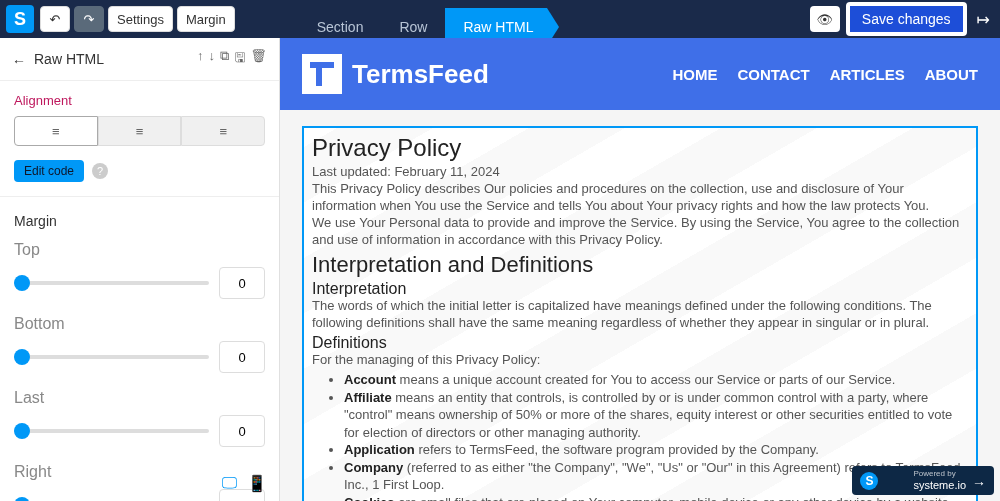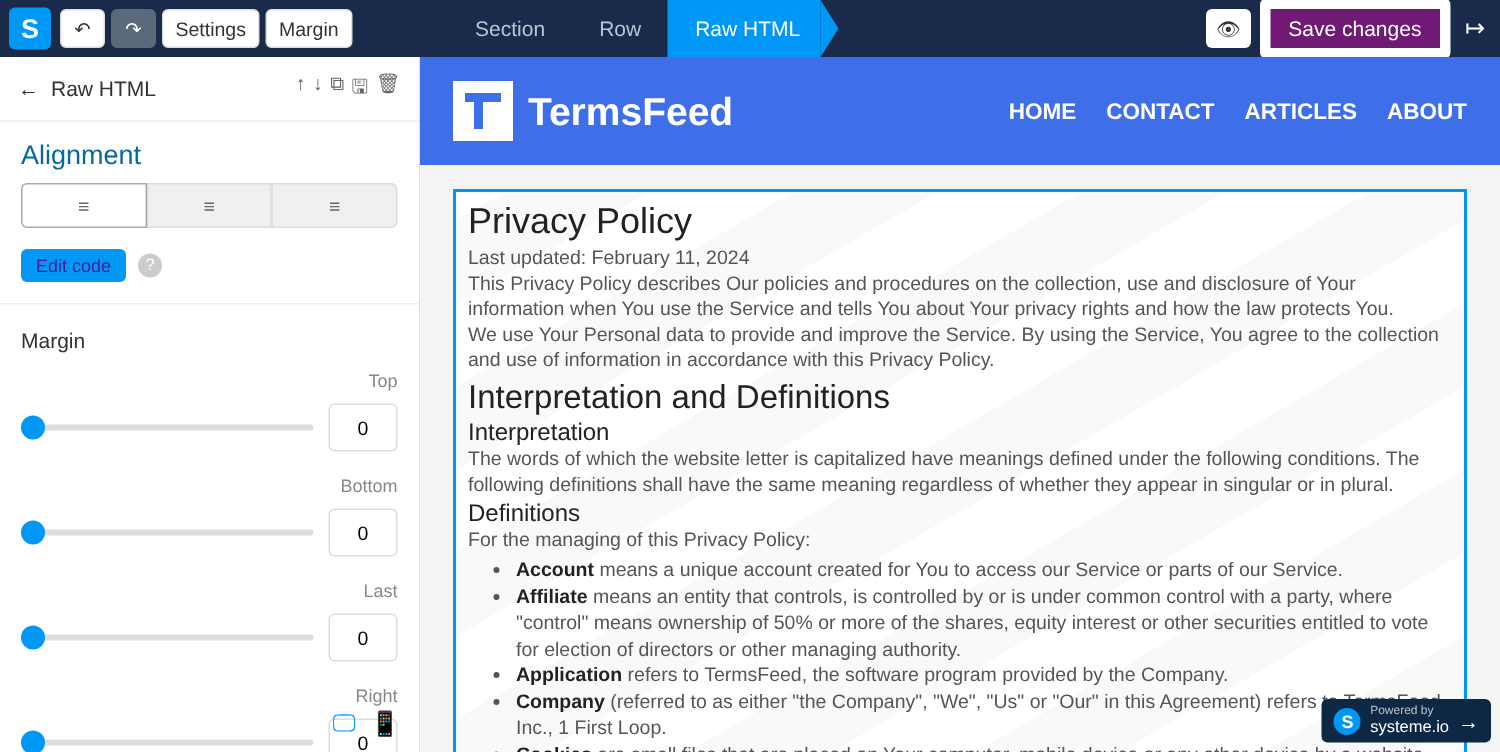--- a/index.html
+++ b/index.html
@@ -4,52 +4,52 @@
 <style>
 * { margin: 0; padding: 0; box-sizing: border-box; }
 body { font-family: -apple-system, BlinkMacSystemFont, "Segoe UI", Arial, sans-serif; font-size: 13px; color: #333; overflow: hidden; width: 1000px; height: 501px; }
 
 
 .topbar { height: 38px; background: #1a2a4a; display: flex; align-items: center; padding: 0 6px; position: relative; }
 .logo-s { width: 28px; height: 28px; background: #0098f7; border-radius: 4px; display: flex; align-items: center; justify-content: center; color: #fff; font-weight: bold; font-size: 18px; margin-right: 6px; }
 .tb-btn { height: 26px; background: #fff; border: 1px solid #ddd; border-radius: 4px; padding: 0 8px; margin-right: 4px; display: flex; align-items: center; cursor: pointer; font-size: 13px; color: #333; }
 .tb-btn.icon-only { width: 30px; justify-content: center; padding: 0; }
 .tb-btn.disabled { background: #5a6a7a; color: #fff; border-color: #5a6a7a; }
-.breadcrumb-bar { display: flex; align-items: center; margin-left: 60px; height: 22px; }
+.breadcrumb-bar { display: flex; align-items: flex-start; margin-left: 60px; height: 22px; }
 .bc-item { color: #b8c5d6; padding: 0 18px; font-size: 14px; cursor: pointer; height: 38px; display: flex; align-items: center; }
 .bc-item.active { background: #0098f7; color: #fff; position: relative; padding-right: 14px; }
 .bc-item.active::after { content: ""; position: absolute; right: -12px; top: 0; border-left: 12px solid #0098f7; border-top: 19px solid transparent; border-bottom: 19px solid transparent; }
 .tb-right { margin-left: auto; display: flex; align-items: center; gap: 6px; }
 .eye-btn { background: #fff; border-radius: 4px; width: 30px; height: 26px; display: flex; align-items: center; justify-content: center; cursor: pointer; }
-.save-btn { background: #701a75; color: #fff; border-radius: 4px; padding: 5px 12px; font-size: 14px; cursor: pointer; border: 7px solid #ffffff; text-align: center; }
+.save-btn { background: #1d4ed8; color: #fff; border-radius: 4px; padding: 5px 12px; font-size: 14px; cursor: pointer; border: 4px solid #ffffff; text-align: center; }
 .exit-icon { color: #fff; font-size: 16px; cursor: pointer; padding: 0 4px; }
 
 
 .content { display: flex; height: 463px; }
 
 
 .sidebar { width: 280px; background: #fff; border-right: 1px solid #e0e0e0; overflow-y: auto; position: relative; }
 .sb-header { display: flex; align-items: center; padding: 10px 12px; border-bottom: 1px solid #eee; }
 .sb-back { font-size: 14px; margin-right: 8px; cursor: pointer; }
 .sb-title { font-size: 14px; font-weight: 500; flex: 1; }
 .sb-header-icons { display: flex; gap: 5px; color: #666; }
 .sb-header-icons span { cursor: pointer; font-size: 13px; }
-.sb-section-label { padding: 12px 14px 8px; font-size: 18px; color: #0369a1; }
+.sb-section-label { padding: 12px 14px 8px; font-size: 13px; color: #be185d; }
 .align-row { display: flex; padding: 0 14px 10px; gap: 0; }
 .align-btn { flex: 1; height: 30px; background: #f0f0f0; border: 1px solid #ddd; display: flex; align-items: center; justify-content: center; cursor: pointer; color: #666; }
 .align-btn.active { background: #fff; border-color: #aaa; }
 .align-btn:first-child { border-radius: 4px 0 0 4px; }
 .align-btn:last-child { border-radius: 0 4px 4px 0; }
 .edit-code-row { padding: 4px 14px 14px; display: flex; align-items: center; gap: 8px; }
-.edit-code-btn { background: #0098f7; color: #4c1d95; border-radius: 4px; padding: 4px 10px; font-size: 12px; cursor: pointer; }
+.edit-code-btn { background: #0098f7; color: #0f172a; border-radius: 4px; padding: 4px 10px; font-size: 12px; cursor: pointer; }
 .help-circle { width: 16px; height: 16px; border-radius: 50%; background: #ccc; color: #fff; display: flex; align-items: center; justify-content: center; font-size: 11px; cursor: pointer; }
 .sb-divider { height: 1px; background: #eee; margin: 0 0 6px; }
 .margin-header { padding: 10px 14px; font-size: 14px; color: #333; }
 .margin-control { padding: 2px 14px 14px; }
-.margin-label { font-size: 12px; color: #888; margin-bottom: 8px; text-align: right; }
+.margin-label { font-size: 16px; color: #888; margin-bottom: 8px; }
 .margin-row { display: flex; align-items: center; gap: 10px; }
 .slider { flex: 1; height: 4px; background: #ddd; border-radius: 2px; position: relative; cursor: pointer; }
 .slider-thumb { position: absolute; left: 0; top: -6px; width: 16px; height: 16px; background: #0098f7; border-radius: 50%; }
 .margin-input { width: 46px; height: 32px; border: 1px solid #ddd; border-radius: 4px; text-align: center; font-size: 13px; }
 .sb-bottom-icons { position: absolute; bottom: 8px; right: 12px; display: flex; gap: 10px; color: #0098f7; }
 .sb-bottom-icons span { cursor: pointer; font-size: 16px; }
 
 
 .canvas { flex: 1; background: #f5f5f5; overflow-y: auto; position: relative; }
 .hero { background: #3f6fe8; color: #fff; padding: 16px 22px; display: flex; align-items: center; }
@@ -67,21 +67,21 @@
 .html-block h2 { font-size: 22px; font-weight: 400; color: #222; margin-top: 4px; }
 .html-block h3 { font-size: 16px; font-weight: 400; color: #222; margin-top: 2px; }
 .html-block p { font-size: 13px; color: #555; line-height: 1.3; }
 .html-block ul { margin: 2px 0 0 32px; }
 .html-block li { font-size: 13px; color: #555; line-height: 1.35; }
 .html-block li b { color: #222; }
 
 
 .powered-badge { position: absolute; bottom: 6px; right: 6px; background: #0d2845; color: #fff; font-size: 11px; padding: 4px 8px; border-radius: 4px; display: flex; align-items: center; gap: 6px; cursor: pointer; }
 .pb-logo { width: 18px; height: 18px; background: #0098f7; border-radius: 50%; display: flex; align-items: center; justify-content: center; font-weight: bold; font-size: 12px; }
-.pb-text { line-height: 1.1; }
+.pb-text { line-height: 1.1; margin-left: 29px; }
 .pb-text small { display: block; font-size: 8px; opacity: 0.7; }
 .pb-arrow { font-size: 14px; }
 </style>
 </head>
 <body>
 
 <div class="topbar">
   <div class="logo-s">S</div>
   <div class="tb-btn icon-only">
       <span>↶</span>
@@ -201,21 +201,21 @@
       </div>
     </div>
 
     <div class="html-block">
       <h1>Privacy Policy</h1>
       <p>Last updated: February 11, 2024</p>
       <p>This Privacy Policy describes Our policies and procedures on the collection, use and disclosure of Your information when You use the Service and tells You about Your privacy rights and how the law protects You.</p>
       <p>We use Your Personal data to provide and improve the Service. By using the Service, You agree to the collection and use of information in accordance with this Privacy Policy.</p>
       <h2>Interpretation and Definitions</h2>
       <h3>Interpretation</h3>
-      <p>The words of which the website letter is capitalized have meanings defined under the following conditions. The following definitions shall have the same meaning regardless of whether they appear in singular or in plural.</p>
+      <p>The words of which the initial letter is capitalized have meanings defined under the following conditions. The following definitions shall have the same meaning regardless of whether they appear in singular or in plural.</p>
       <h3>Definitions</h3>
       <p>For the managing of this Privacy Policy:</p>
       <ul id="defs-list">
           <li><b>Account</b> means a unique account created for You to access our Service or parts of our Service.</li>
           <li><b>Affiliate</b> means an entity that controls, is controlled by or is under common control with a party, where "control" means ownership of 50% or more of the shares, equity interest or other securities entitled to vote for election of directors or other managing authority.</li>
           <li><b>Application</b> refers to TermsFeed, the software program provided by the Company.</li>
           <li><b>Company</b> (referred to as either "the Company", "We", "Us" or "Our" in this Agreement) refers to TermsFeed, Inc., 1 First Loop.</li>
           <li><b>Cookies</b> are small files that are placed on Your computer, mobile device or any other device by a website, containing the details of Your browsing history on that website among its many uses.</li>
         </ul>
     </div>

